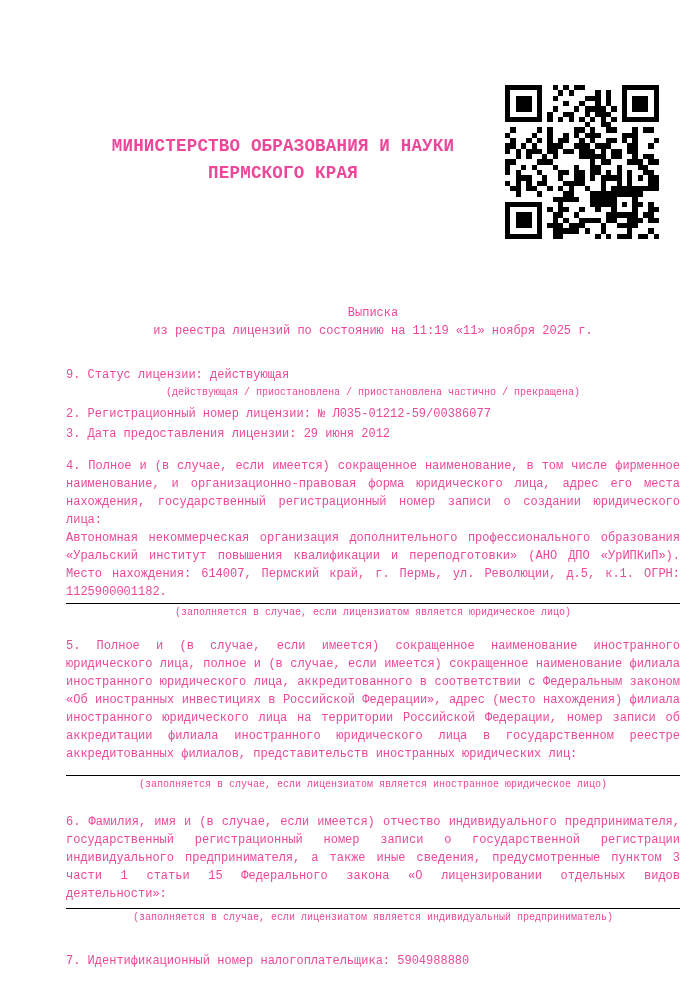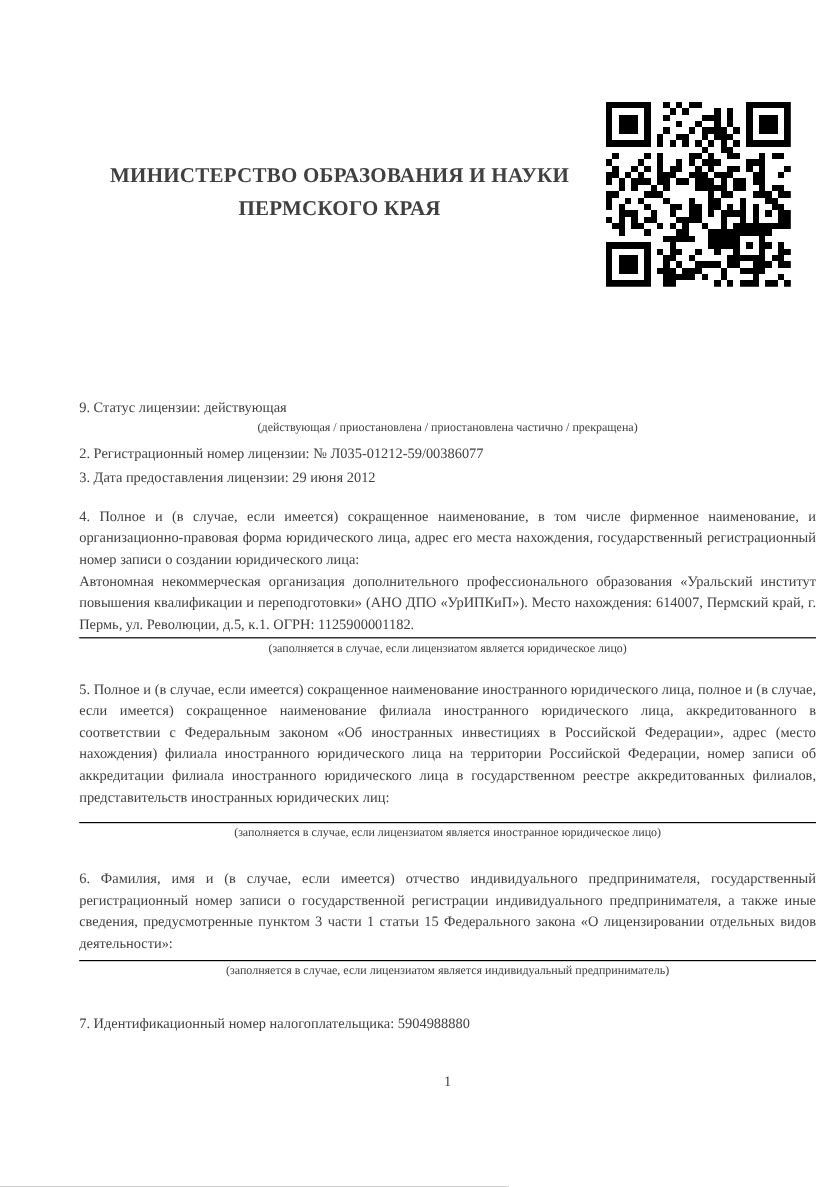--- a/index.html
+++ b/index.html
@@ -3,22 +3,22 @@
 <meta charset="utf-8">
 <style>
   * { box-sizing: border-box; }
   html, body { margin: 0; padding: 0; background: #888; }
   .page {
     position: relative;
     width: 700px;
     height: 989px;
     margin: 0 auto;
     background: #ffffff;
-    color: #404040;
-    font-family: Liberation Serif, serif;
+    color: #ec4899;
+    font-family: Liberation Mono, monospace;
   }
   .header {
     position: absolute;
     top: 133px;
     left: 66px;
     width: 434px;
     text-align: center;
   }
   .ministry-line {
     font-size: 17.5px;
@@ -494,20 +494,24 @@
         <rect x="22" y="28" width="1" height="1" fill="#000000"></rect>
         <rect x="23" y="28" width="1" height="1" fill="#000000"></rect>
         <rect x="25" y="28" width="1" height="1" fill="#000000"></rect>
         <rect x="26" y="28" width="1" height="1" fill="#000000"></rect>
         <rect x="28" y="28" width="1" height="1" fill="#000000"></rect>
       </svg>
   </div>
 
   <div class="content">
 
+    <div class="doc-title">
+      <div>Выписка</div>
+      <div>из реестра лицензий по состоянию на 11:19 «11» ноября 2025 г.</div>
+    </div>
 
     <p id="item1">9. Статус лицензии: действующая</p>
     <div class="note">(действующая / приостановлена / приостановлена частично / прекращена)</div>
 
     <p id="item2">2. Регистрационный номер лицензии: № Л035-01212-59/00386077</p>
 
     <p id="item3">3. Дата предоставления лицензии: 29 июня 2012</p>
 
     <p id="item4-label" class="para">4. Полное и (в случае, если имеется) сокращенное наименование, в том числе фирменное наименование, и организационно-правовая форма юридического лица, адрес его места нахождения, государственный регистрационный номер записи о создании юридического лица:</p>
     <p class="para">Автономная некоммерческая организация дополнительного профессионального образования «Уральский институт повышения квалификации и переподготовки» (АНО ДПО «УрИПКиП»). Место нахождения: 614007, Пермский край, г. Пермь, ул. Революции, д.5, к.1. ОГРН: 1125900001182.</p>

